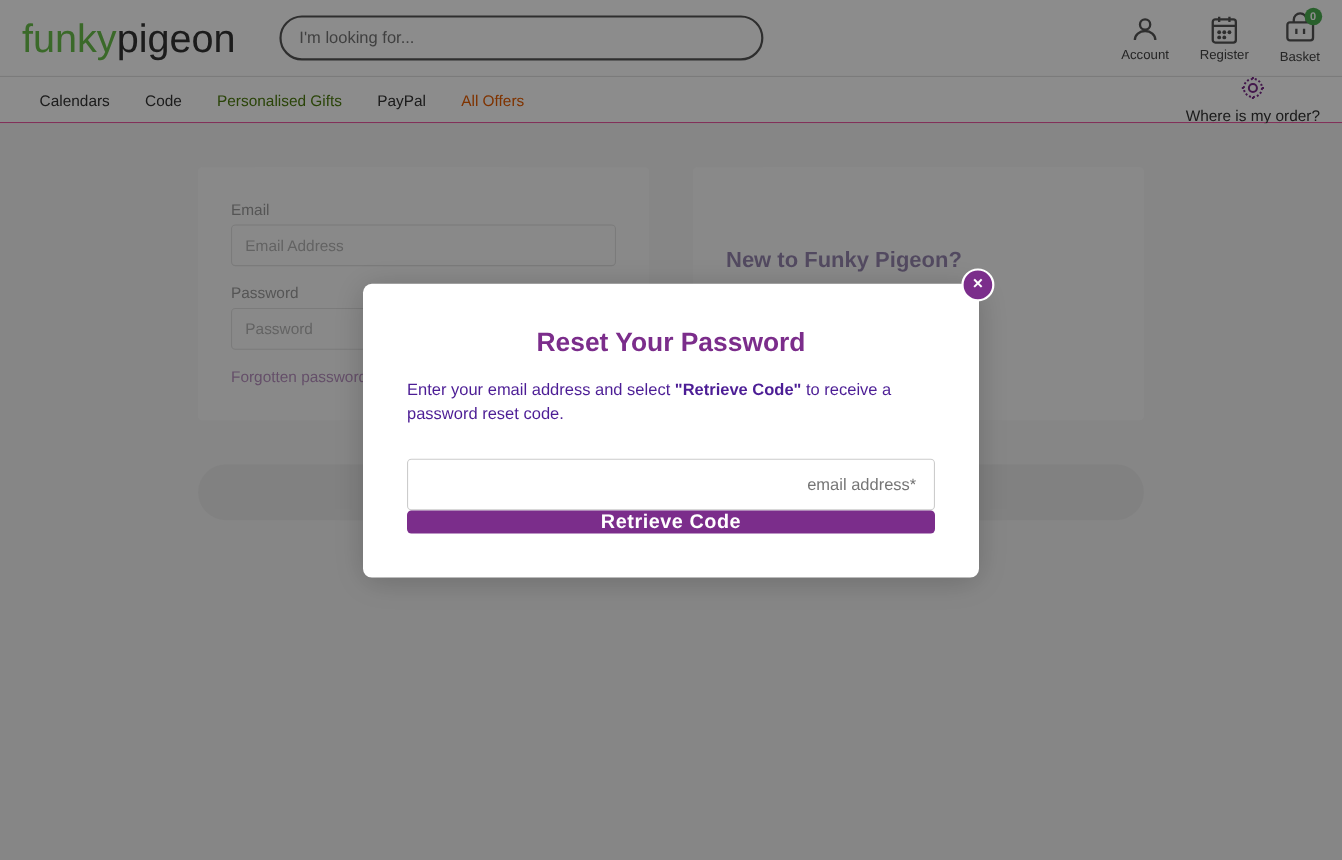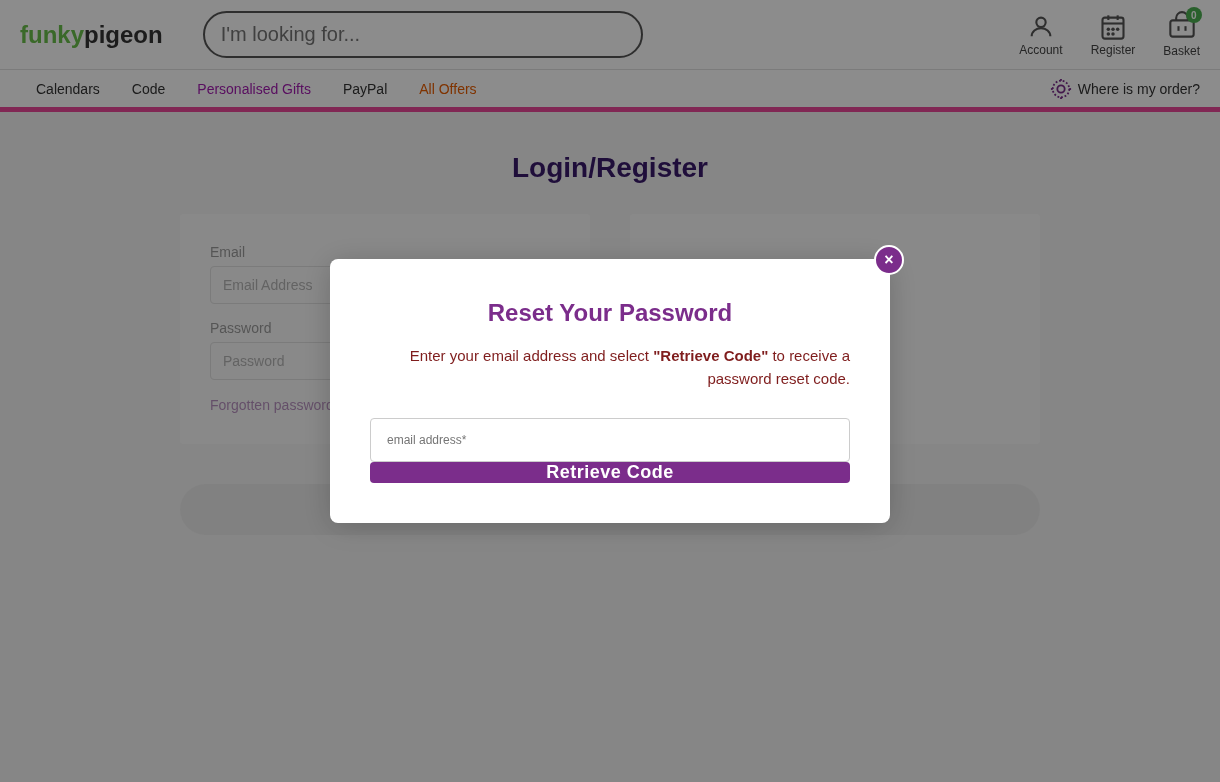--- a/index.html
+++ b/index.html
@@ -9,40 +9,40 @@
     .header {
       background: #fff;
       border-bottom: 1px solid #e0e0e0;
       padding: 0 20px;
       display: flex;
       align-items: center;
       height: 70px;
       gap: 20px;
     }
     .logo {
-      font-size: 24px;
-      font-weight: bold;
+      font-size: 36px;
+      font-weight: normal;
       text-decoration: none;
       flex-shrink: 0;
     }
     .logo-funky { color: #6bc04b; }
     .logo-pigeon { color: #333; }
 
     .search-bar {
       flex: 1;
       max-width: 440px;
       margin: 0 20px;
       position: relative;
     }
     .search-bar input {
       width: 100%;
       padding: 10px 40px 10px 16px;
       border: 2px solid #555;
       border-radius: 24px;
-      font-size: 20px;
+      font-size: 15px;
       outline: none;
       color: #888;
     }
     .search-bar .search-icon-btn {
       position: absolute;
       right: 12px;
       top: 50%;
       transform: translateY(-50%);
       background: none;
       border: none;
@@ -86,52 +86,53 @@
       font-size: 10px;
       display: flex;
       align-items: center;
       justify-content: center;
       font-weight: bold;
     }
 
     
     .nav {
       background: #fff;
-      border-bottom: 5px solid #ec4899;
+      border-bottom: 1px solid #ec4899;
       display: flex;
       align-items: center;
       padding: 0 20px;
       height: 42px;
     }
     .nav-items {
       display: flex;
       align-items: center;
       gap: 0;
       flex: 1;
     }
     .nav-item {
       padding: 10px 16px;
       font-size: 14px;
       color: #333;
       cursor: pointer;
       white-space: nowrap;
       text-decoration: none;
     }
     .nav-item.green { color: #6bc04b; }
-    .nav-item.purple { color: #a21caf; }
+    .nav-item.purple { color: #4d7c0f; }
     .nav-item.orange { color: #e85d00; text-align: center; }
 
     .where-order {
       display: flex;
       align-items: center;
       gap: 6px;
       font-size: 14px;
       color: #333;
       cursor: pointer;
       margin-left: auto;
+      flex-direction: column;
     }
     .where-order svg {
       width: 22px;
       height: 22px;
       color: #7b2d8b;
     }
 
     
     .main-content {
       background: #f5f5f5;
@@ -275,36 +276,37 @@
     }
     .modal-title {
       font-size: 24px;
       color: #7b2d8b;
       font-weight: bold;
       text-align: center;
       margin-bottom: 18px;
     }
     .modal-desc {
       font-size: 15px;
-      color: #7f1d1d;
-      text-align: right;
+      color: #4c1d95;
+      text-align: left;
       line-height: 1.5;
       margin-bottom: 28px;
     }
     .modal-desc strong {
       font-weight: bold;
     }
     .modal-email-input {
       width: 100%;
       padding: 14px 16px;
       border: 1px solid #ccc;
       border-radius: 4px;
-      font-size: 12px;
+      font-size: 15px;
       color: #aaa;
       outline: none;
+      text-align: right;
     }
     .retrieve-btn {
       width: 100%;
       background: #7b2d8b;
       color: #fff;
       border: none;
       border-radius: 4px;
       font-size: 18px;
       font-weight: bold;
       cursor: pointer;
@@ -381,21 +383,20 @@
       <line x1="12" y1="3" x2="12" y2="1"></line>
       <line x1="12" y1="21" x2="12" y2="23"></line>
       <line x1="3" y1="12" x2="1" y2="12"></line>
       <line x1="21" y1="12" x2="23" y2="12"></line>
     </svg>
     <span>Where is my order?</span>
   </div>
 </div>
 
 <div class="main-content">
-  <h1 class="page-title">Login/Register</h1>
 
   <div class="login-container">
     <div class="login-left">
       <label class="form-label">Email</label>
       <input class="form-input" type="email" placeholder="Email Address" style="">
       <label class="form-label">Password</label>
       <input class="form-input" type="password" placeholder="Password" style="">
       <a class="forgotten-link" href="#">Forgotten password?</a>
     </div>
     <div class="login-right">

